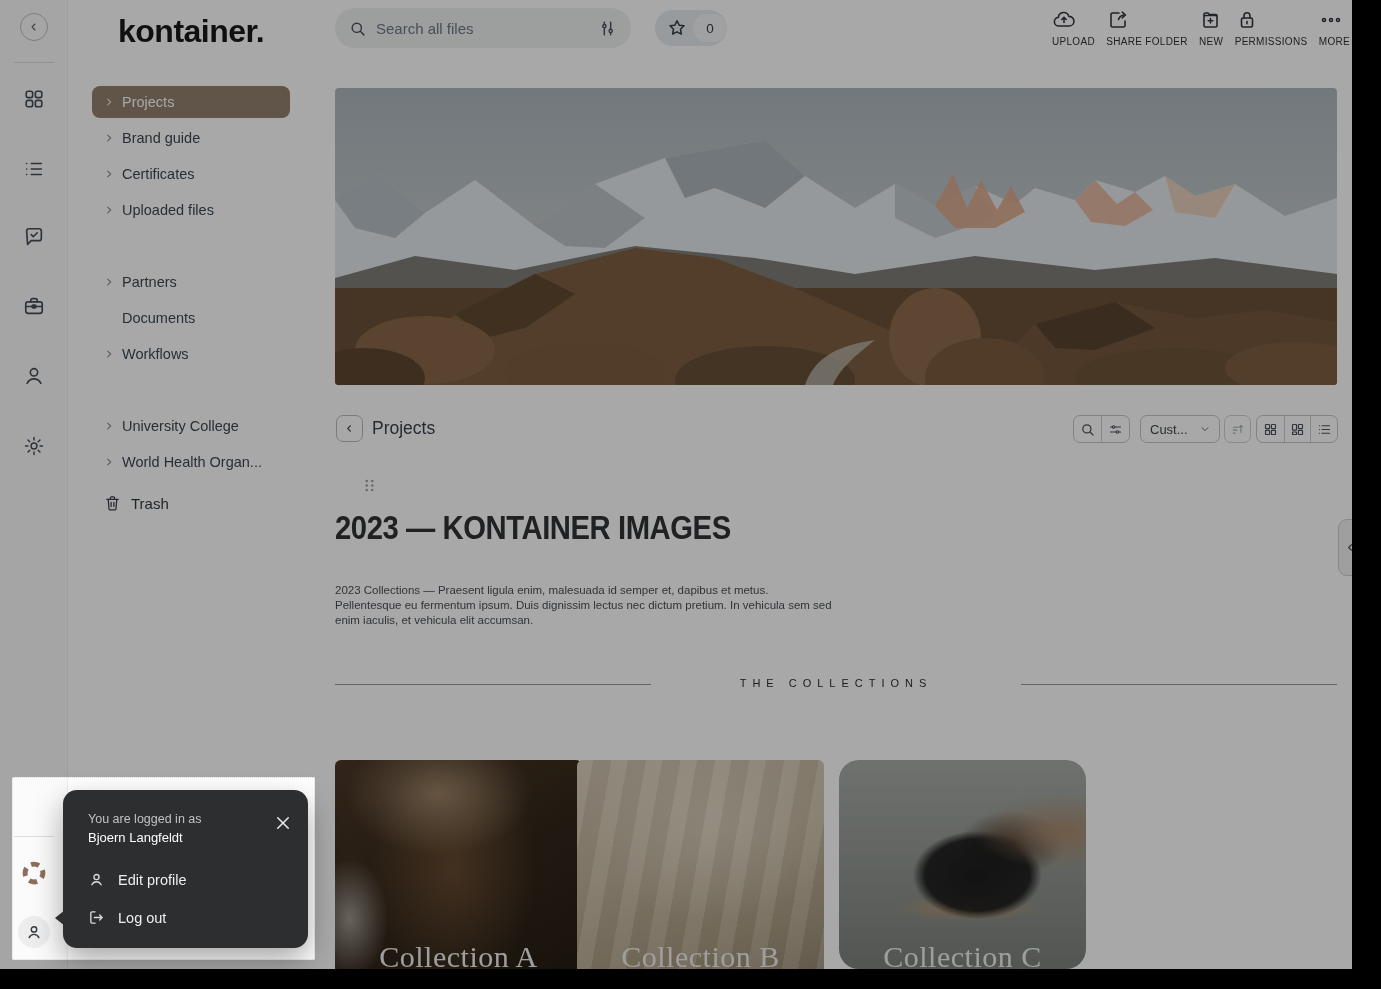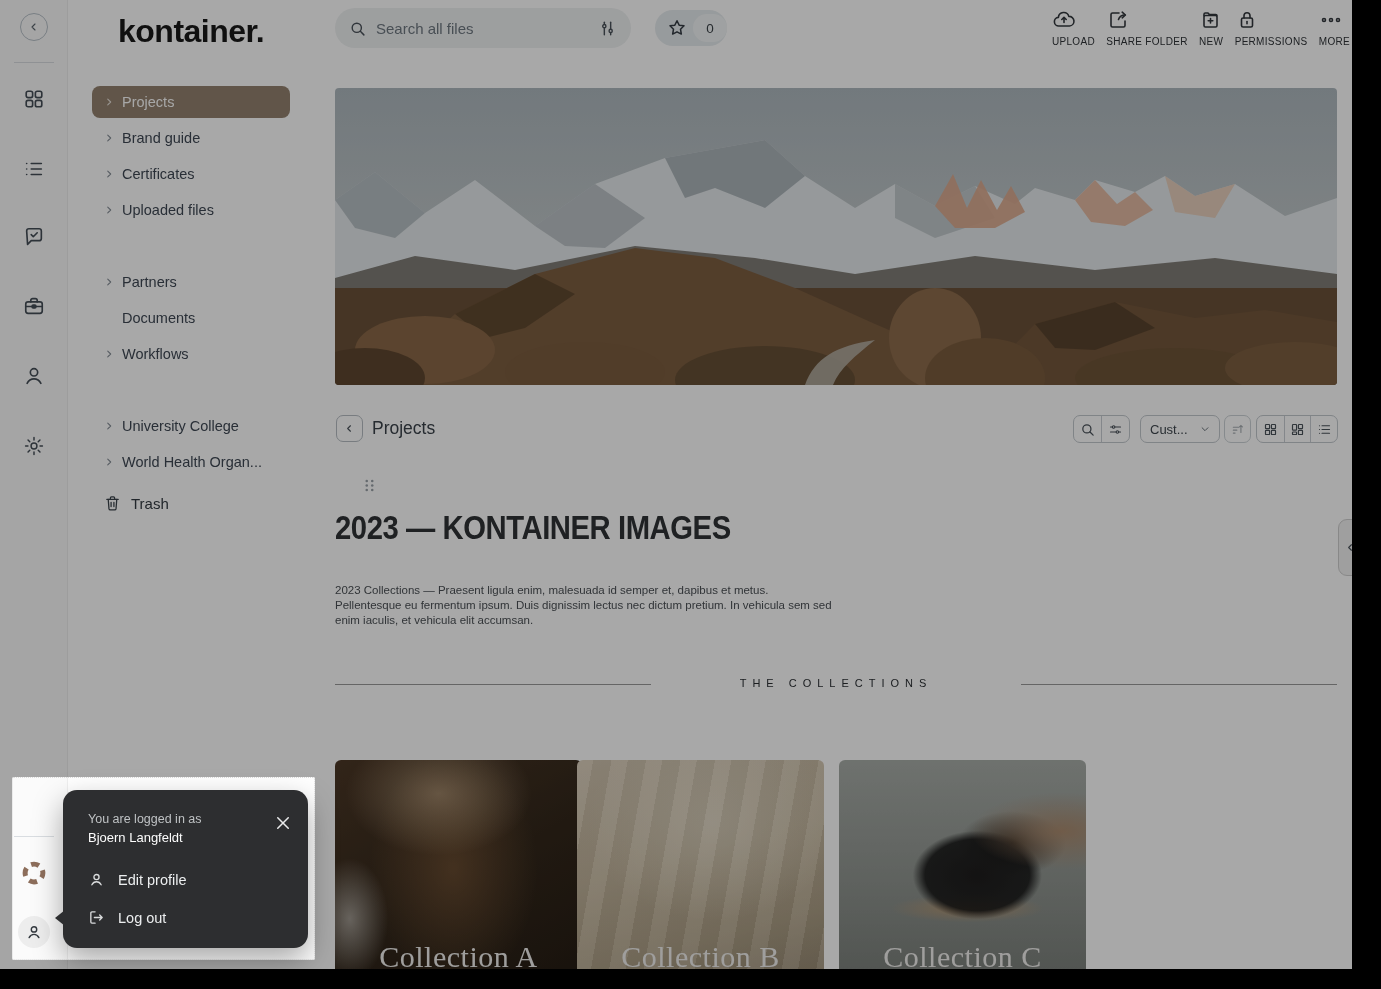--- a/index.html
+++ b/index.html
@@ -103,21 +103,21 @@
       linear-gradient(150deg,#4c3826,#33271b 55%,#261d14); }
   .card-b { left:577px; background:
       repeating-linear-gradient(100deg, rgba(255,255,255,.10) 0 16px, rgba(0,0,0,.05) 16px 34px),
       radial-gradient(180px 140px at 55% 30%, rgba(236,228,210,.55), transparent 70%),
       linear-gradient(165deg,#d9ccb7,#c9bba2 45%,#b4a68c 78%,#9f917a); }
   .card-c { left:839px; background:
       radial-gradient(130px 55px at 90% 34%, rgba(172,137,107,.9), transparent 70%),
       radial-gradient(95px 65px at 56% 55%, #1e1d1d, rgba(22,22,22,.88) 55%, transparent 68%),
       radial-gradient(75px 45px at 70% 40%, #272019, transparent 72%),
       radial-gradient(110px 20px at 52% 71%, rgba(190,152,110,.85), transparent 70%),
-      linear-gradient(180deg,#a8ada8,#8f948f 60%,#7d827d); }
+      linear-gradient(180deg,#a8ada8,#8f948f 60%,#7d827d); border-radius: 20px; }
 
   .edge-tab { position:absolute; left:1338px; top:519px; width:28px; height:57px;
               background:#f1f1f1; border:1px solid #cfcfcf; border-radius:9px 0 0 9px;
               display:flex; align-items:center; justify-content:flex-start; padding-left:6px;
               color:#4a525a; }
 
   
   .spotlight { position:absolute; left:12px; top:777px; width:303px; height:183px;
                border-radius:2px; border:1px dotted #dcdcdc;
                box-shadow:0 0 0 3000px rgba(0,0,0,0.34); z-index:40; pointer-events:none; }

